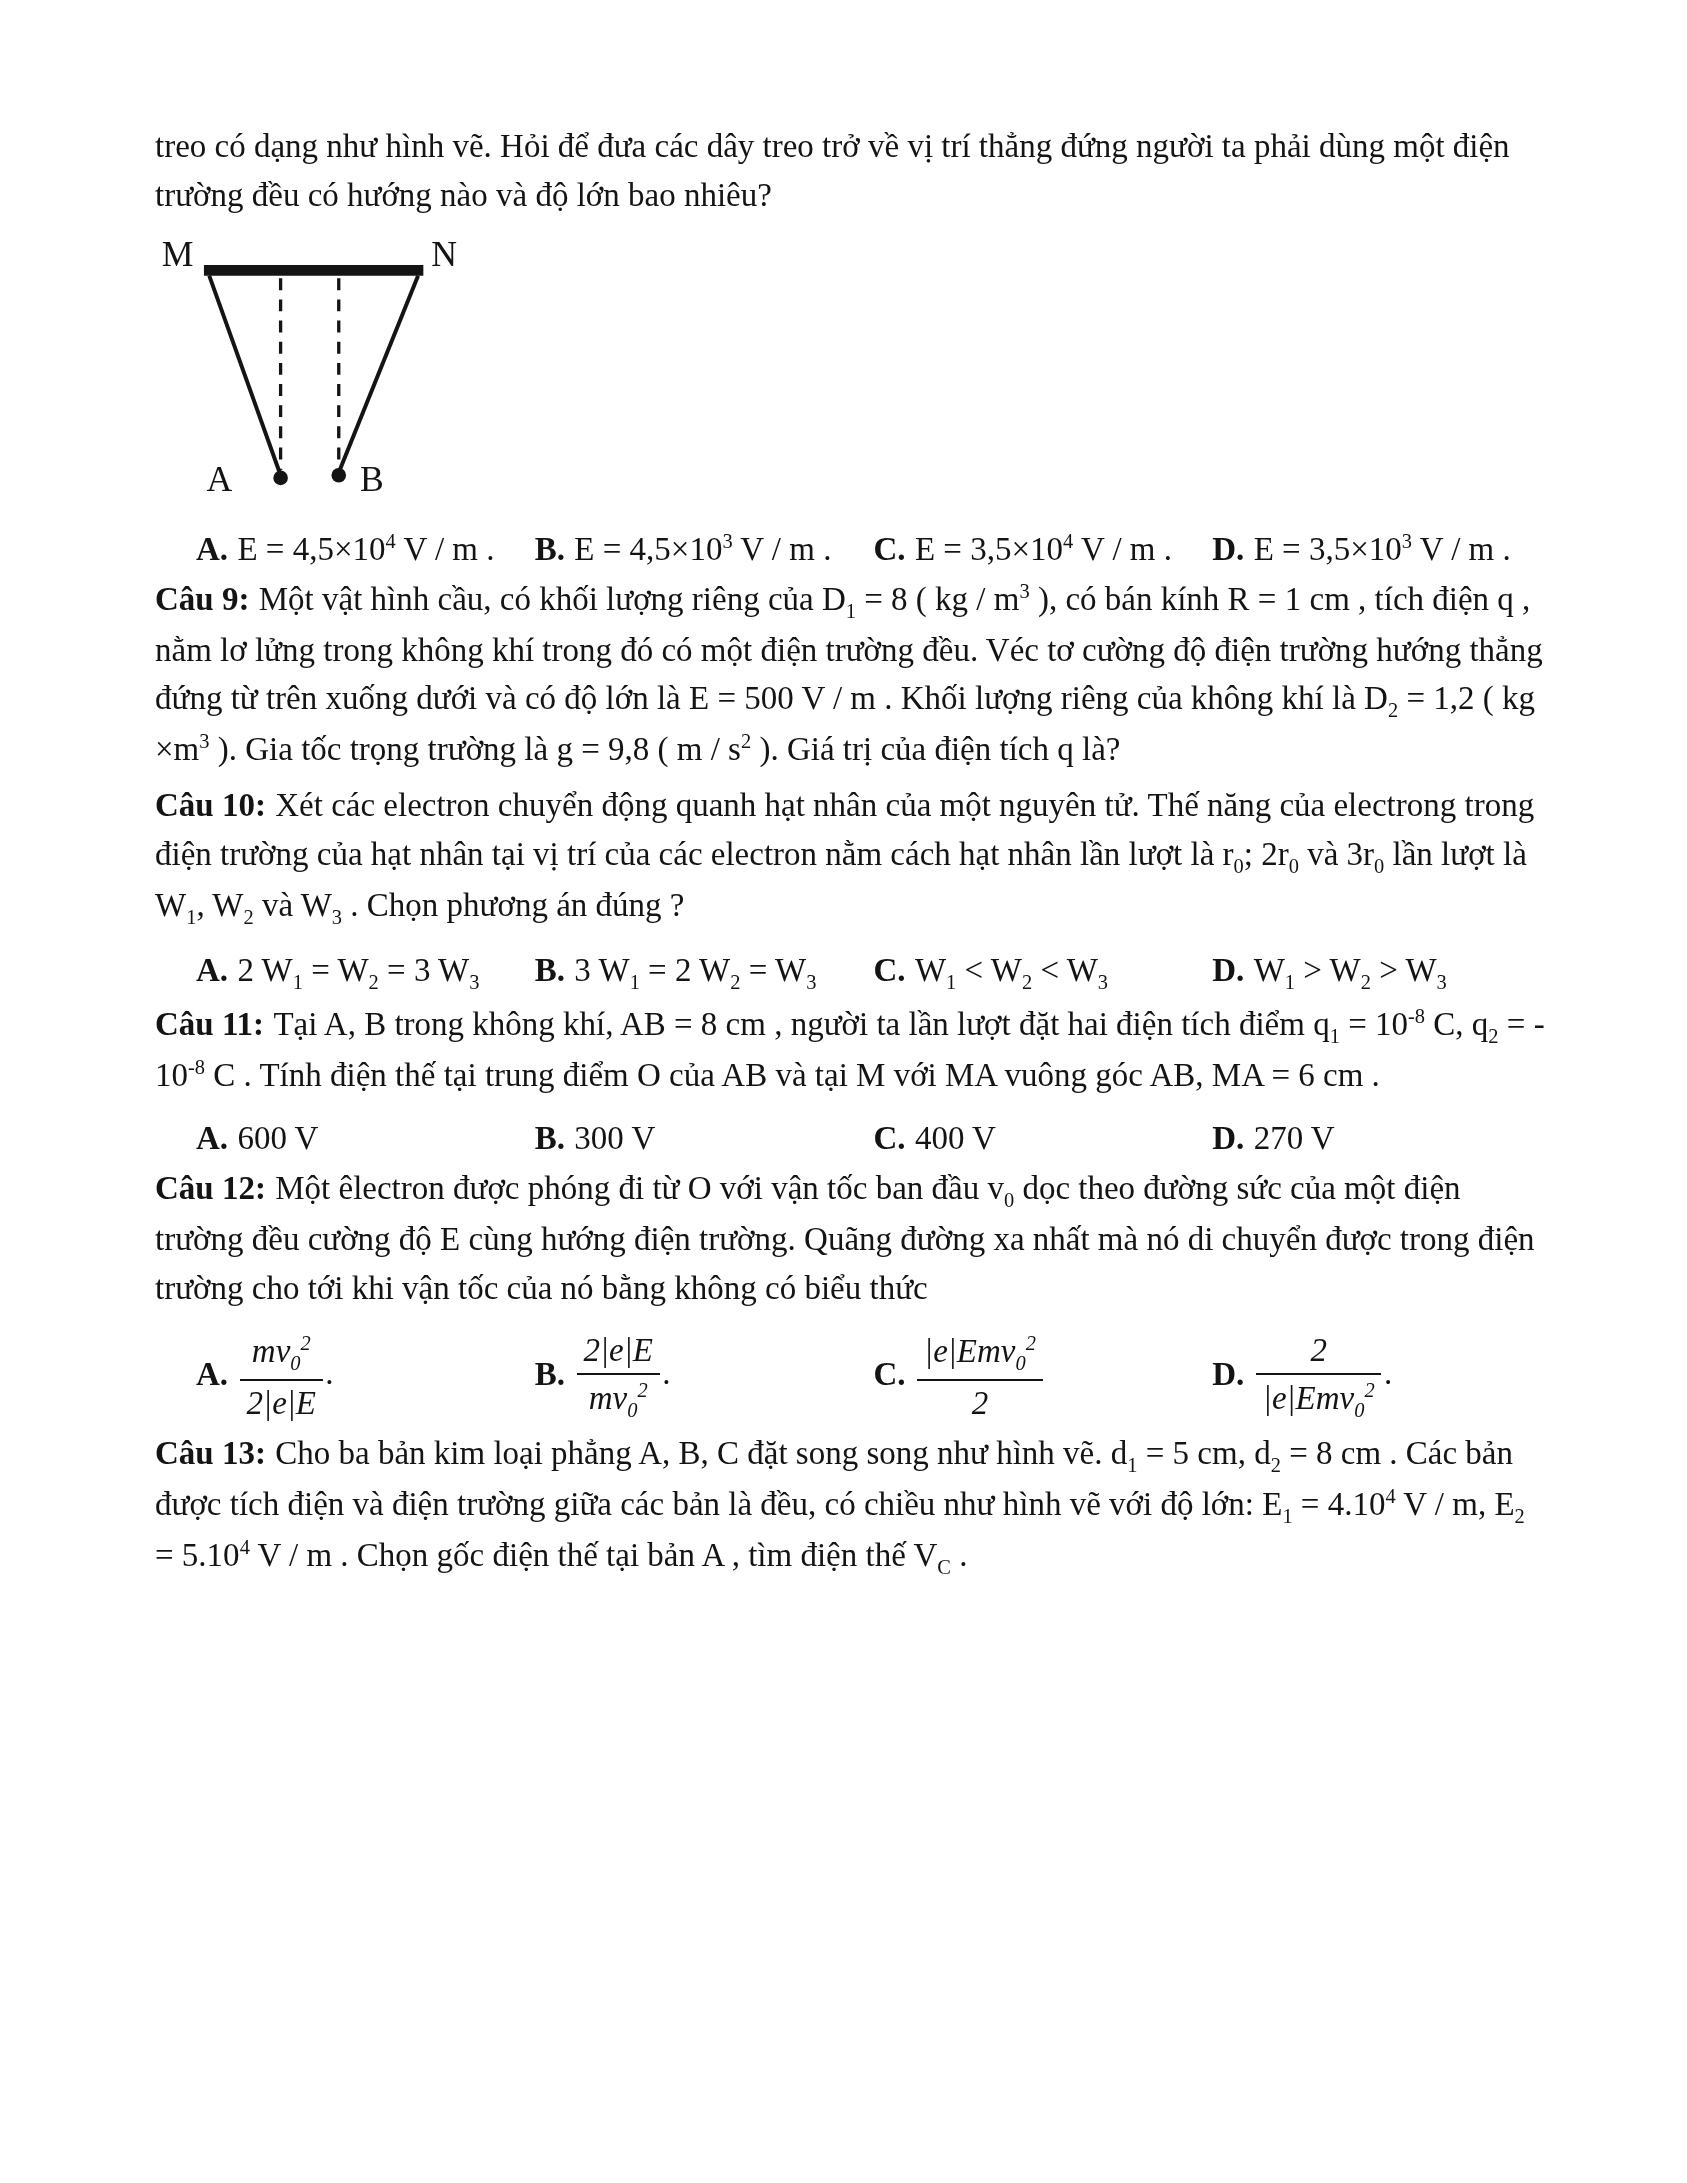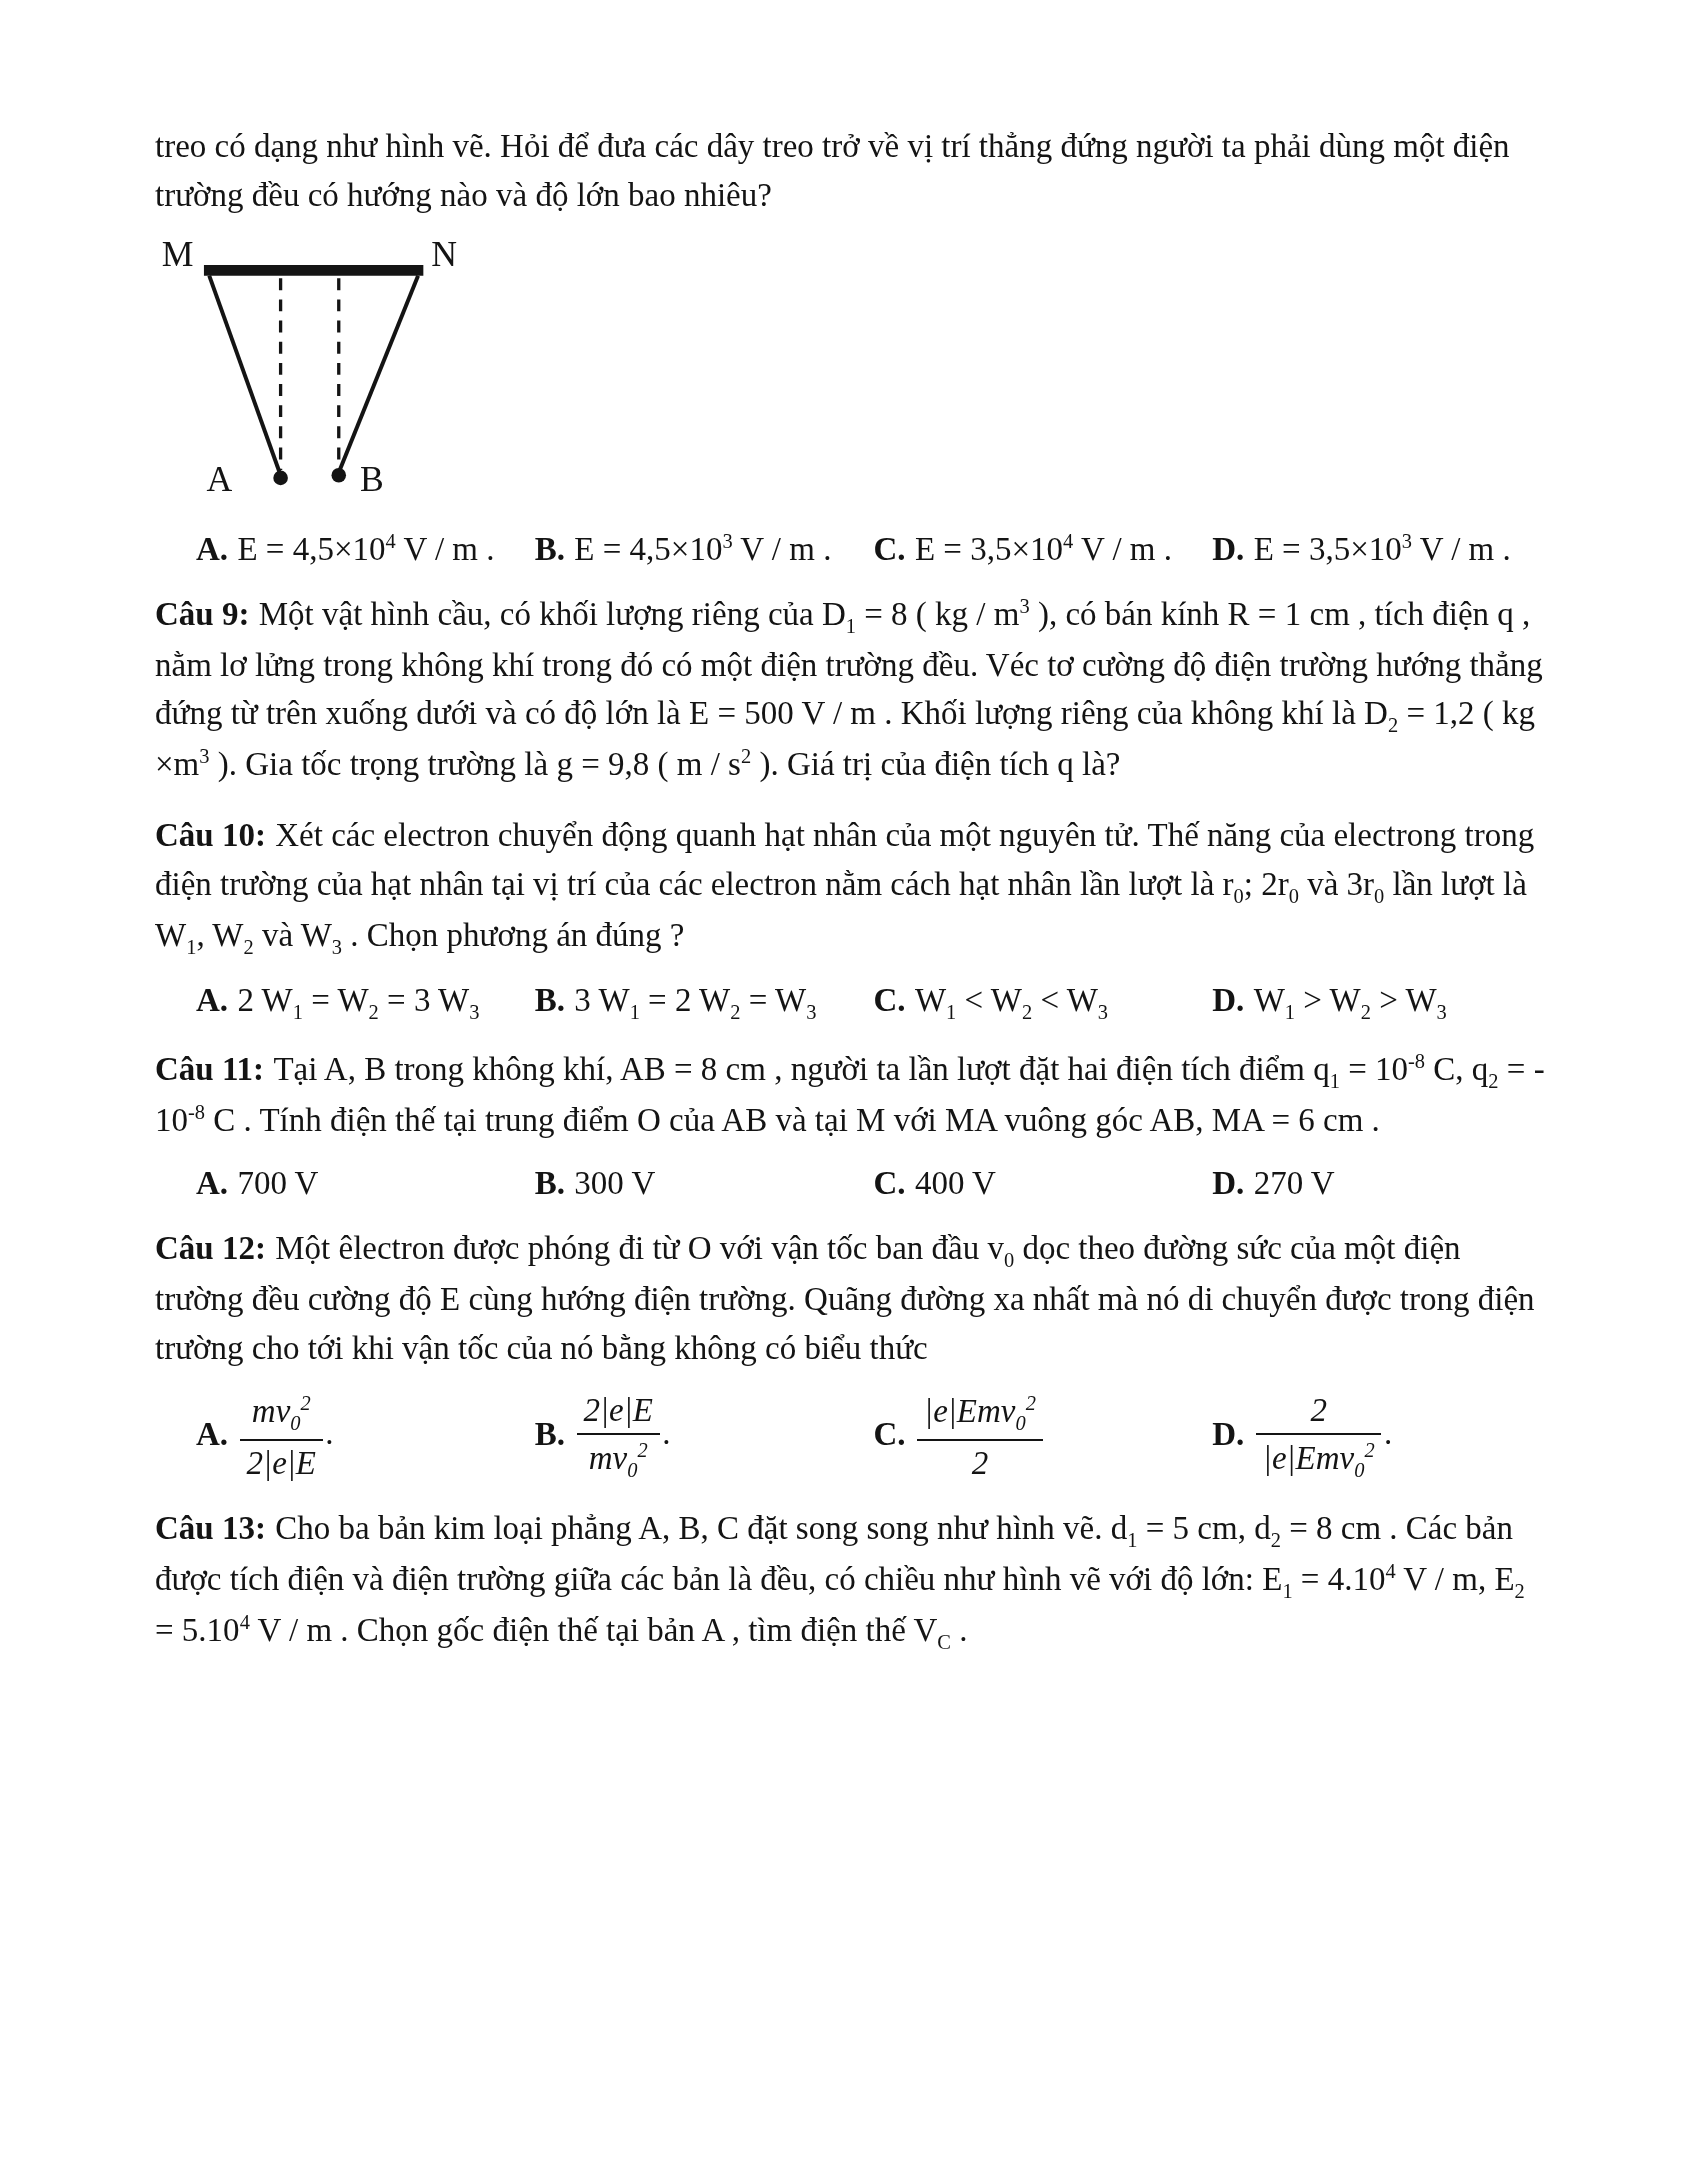--- a/index.html
+++ b/index.html
@@ -1,20 +1,20 @@
 <!DOCTYPE html>
 <html style="font-size:10.6px"><head>
 <meta charset="utf-8">
 <style>
   * { margin:0; padding:0; box-sizing:border-box; }
   html, body { width:1687px; height:2183px; background:#ffffff; }
   body { font-family:"Liberation Serif", serif; font-size:33px; color:#141414; }
   .page { width:1687px; height:2183px; padding:122px 136px 0 155px; overflow:hidden; }
   .para { line-height:1.48; }
-  .question { margin-top:22px; }
+  .question { margin-top:7px; }
   .qnum { font-weight:bold; margin-right:9.3px; }
   .options { display:flex; align-items:flex-start; margin:20px 0 4px 41px; }
   .option { flex:1; white-space:nowrap; }
   .option > b { margin-right:9.3px; }
   .figure-wrap { margin:17px 0 1.3px 4px; }
   svg text { font-family:"Liberation Serif", serif; fill:#141414; }
   .frac { display:inline-block; vertical-align:middle; text-align:center; font-style:italic; margin:0 2.6px; }
   .frac .num { display:block; padding:0 6.6px 4px; border-bottom:2px solid #141414; }
   .frac .den { display:block; padding:4px 6.6px 0; }
   sub, sup { font-size:62%; }
@@ -59,21 +59,21 @@
       <div class="option"><b>A.</b><span>2 W<sub>1</sub> = W<sub>2</sub> = 3 W<sub>3</sub></span></div>
       <div class="option"><b>B.</b><span>3 W<sub>1</sub> = 2 W<sub>2</sub> = W<sub>3</sub></span></div>
       <div class="option"><b>C.</b><span>W<sub>1</sub> &lt; W<sub>2</sub> &lt; W<sub>3</sub></span></div>
       <div class="option"><b>D.</b><span>W<sub>1</sub> &gt; W<sub>2</sub> &gt; W<sub>3</sub></span></div>
     </div>
   </div>
 
   <div class="question">
     <p class="para"><span class="qnum">Câu 11:</span><span>Tại A, B trong không khí, AB = 8 cm , người ta lần lượt đặt hai điện tích điểm q<sub>1</sub> = 10<sup>-8</sup> C, q<sub>2</sub> = - 10<sup>-8</sup> C . Tính điện thế tại trung điểm O của AB và tại M với MA vuông góc AB, MA = 6 cm .</span></p>
     <div class="options">
-      <div class="option"><b>A.</b><span>700 V</span></div>
+      <div class="option"><b>A.</b><span>600 V</span></div>
       <div class="option"><b>B.</b><span>300 V</span></div>
       <div class="option"><b>C.</b><span>400 V</span></div>
       <div class="option"><b>D.</b><span>270 V</span></div>
     </div>
   </div>
 
   <div class="question">
     <p class="para"><span class="qnum">Câu 12:</span><span>Một êlectron được phóng đi từ O với vận tốc ban đầu v<sub>0</sub> dọc theo đường sức của một điện trường đều cường độ E cùng hướng điện trường. Quãng đường xa nhất mà nó di chuyển được trong điện trường cho tới khi vận tốc của nó bằng không có biểu thức</span></p>
     <div class="options">
       <div class="option"><b>A.</b><span class="frac"><span class="num">mv<sub>0</sub><sup>2</sup></span><span class="den">2|e|E</span></span><span>.</span></div>

